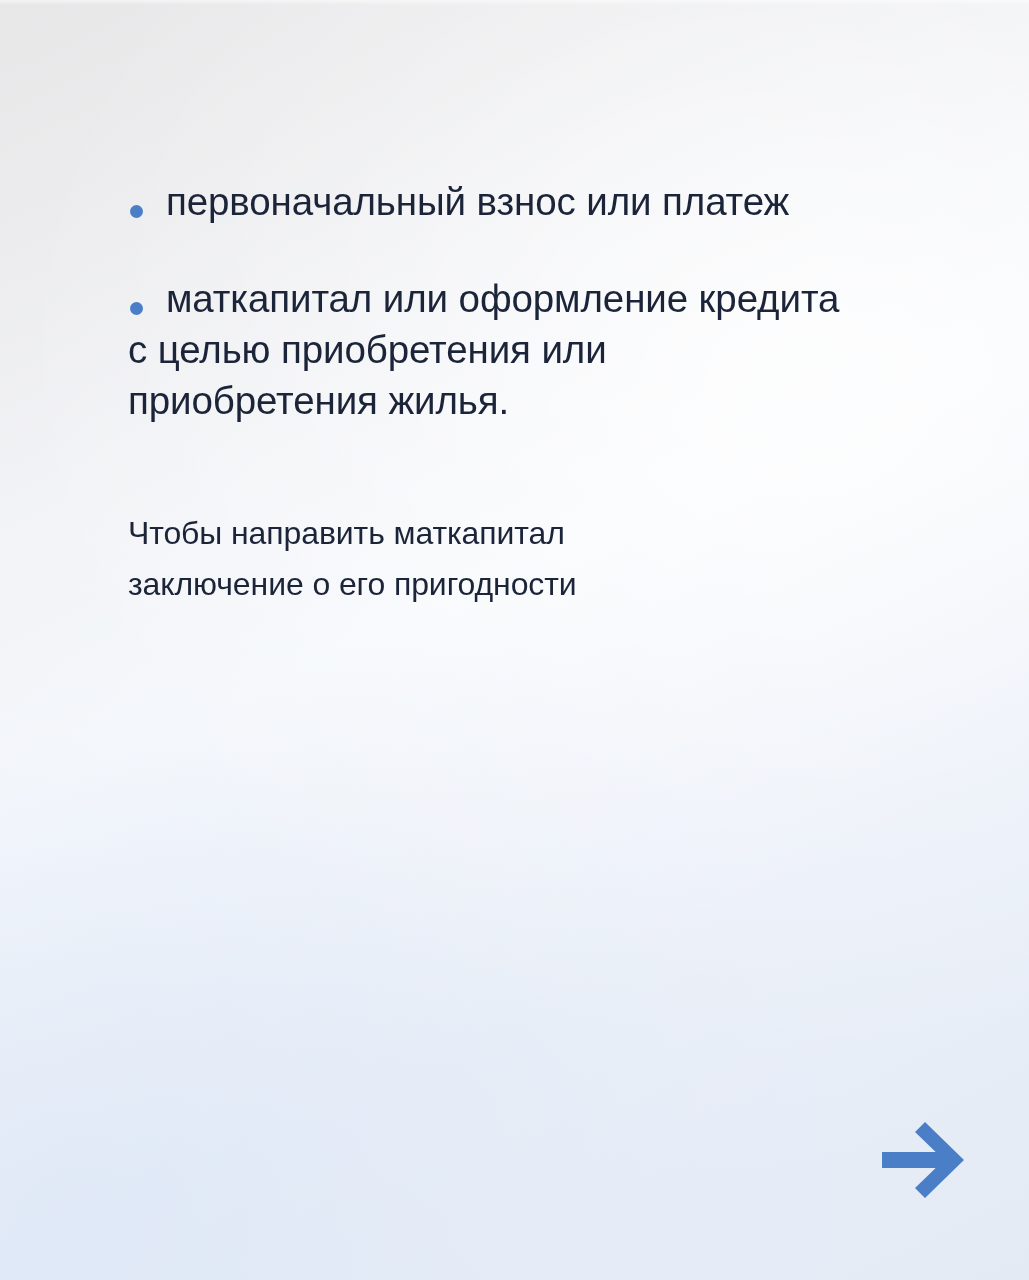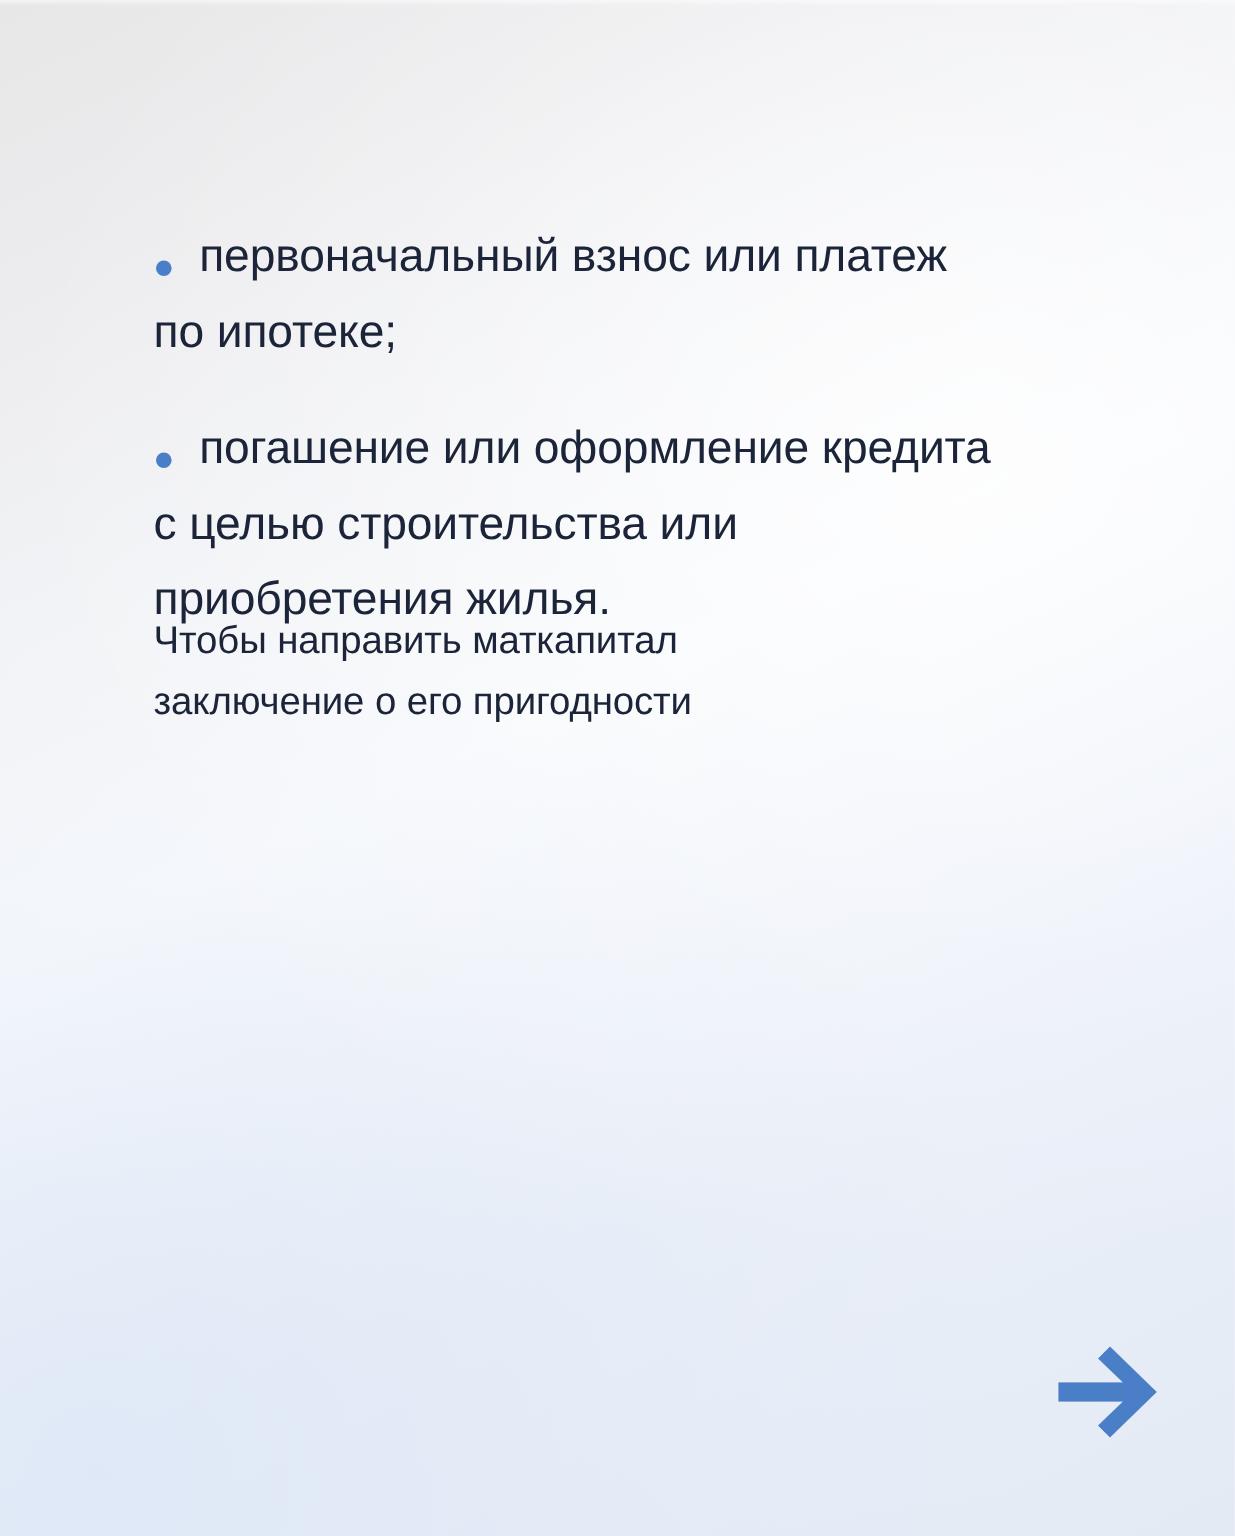--- a/index.html
+++ b/index.html
@@ -89,21 +89,20 @@
     padding: 0;
     list-style: none;
   }
 
   .line {
     font-size: 38.5px;
     line-height: 51px;
     color: #1b2438;
     letter-spacing: -0.1px;
     white-space: nowrap;
-    margin-top: 12px;
   }
   .line.first {
     padding-left: 38px;
   }
 
   .para-block {
     position: absolute;
     left: 128px;
     top: 508px;
     width: 880px;
@@ -132,29 +131,28 @@
 <div id="slide">
 
   <div id="content">
 
     <div class="text-block">
 
       <div class="bullet-item">
         <span class="bullet-dot"></span>
         <div class="bullet-lines">
           <div class="line first">первоначальный взнос или платеж</div>
-          <div class="line">по ипотеке;</div>
         </div>
       </div>
 
       <div class="bullet-item">
         <span class="bullet-dot"></span>
         <div class="bullet-lines">
-          <div class="line first">погашение или оформление кредита</div>
-          <div class="line">с целью строительства или</div>
+          <div class="line first">маткапитал или оформление кредита</div>
+          <div class="line">с целью приобретения или</div>
           <div class="line">приобретения жилья.</div>
         </div>
       </div>
 
     </div>
 
     <div class="para-block">
       <div class="para-line">Чтобы направить маткапитал</div>
       <div class="para-line">заключение о его пригодности</div>
     </div>

